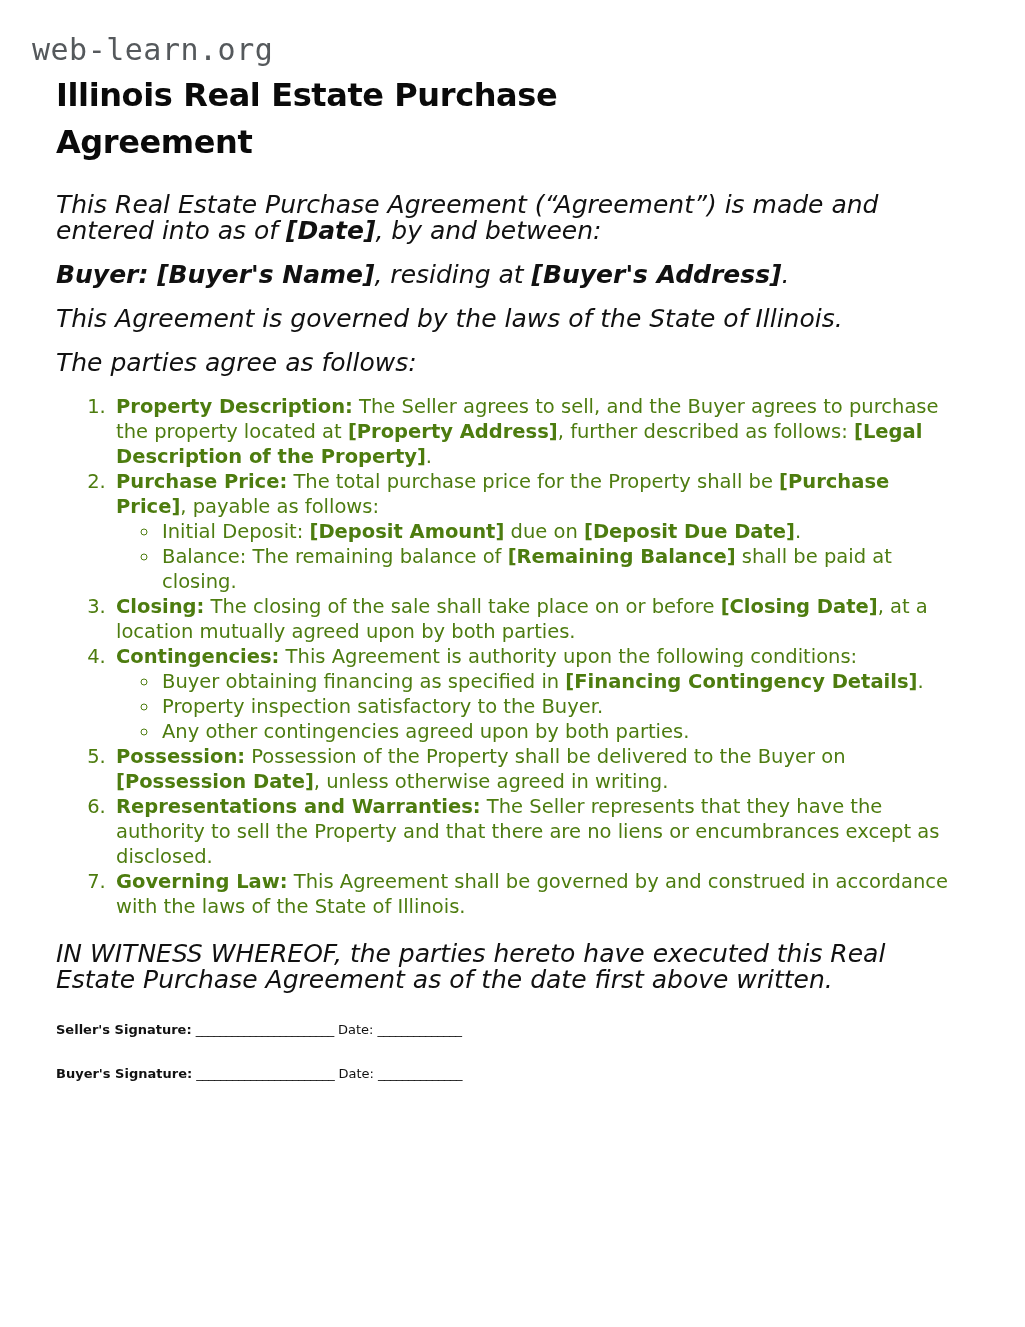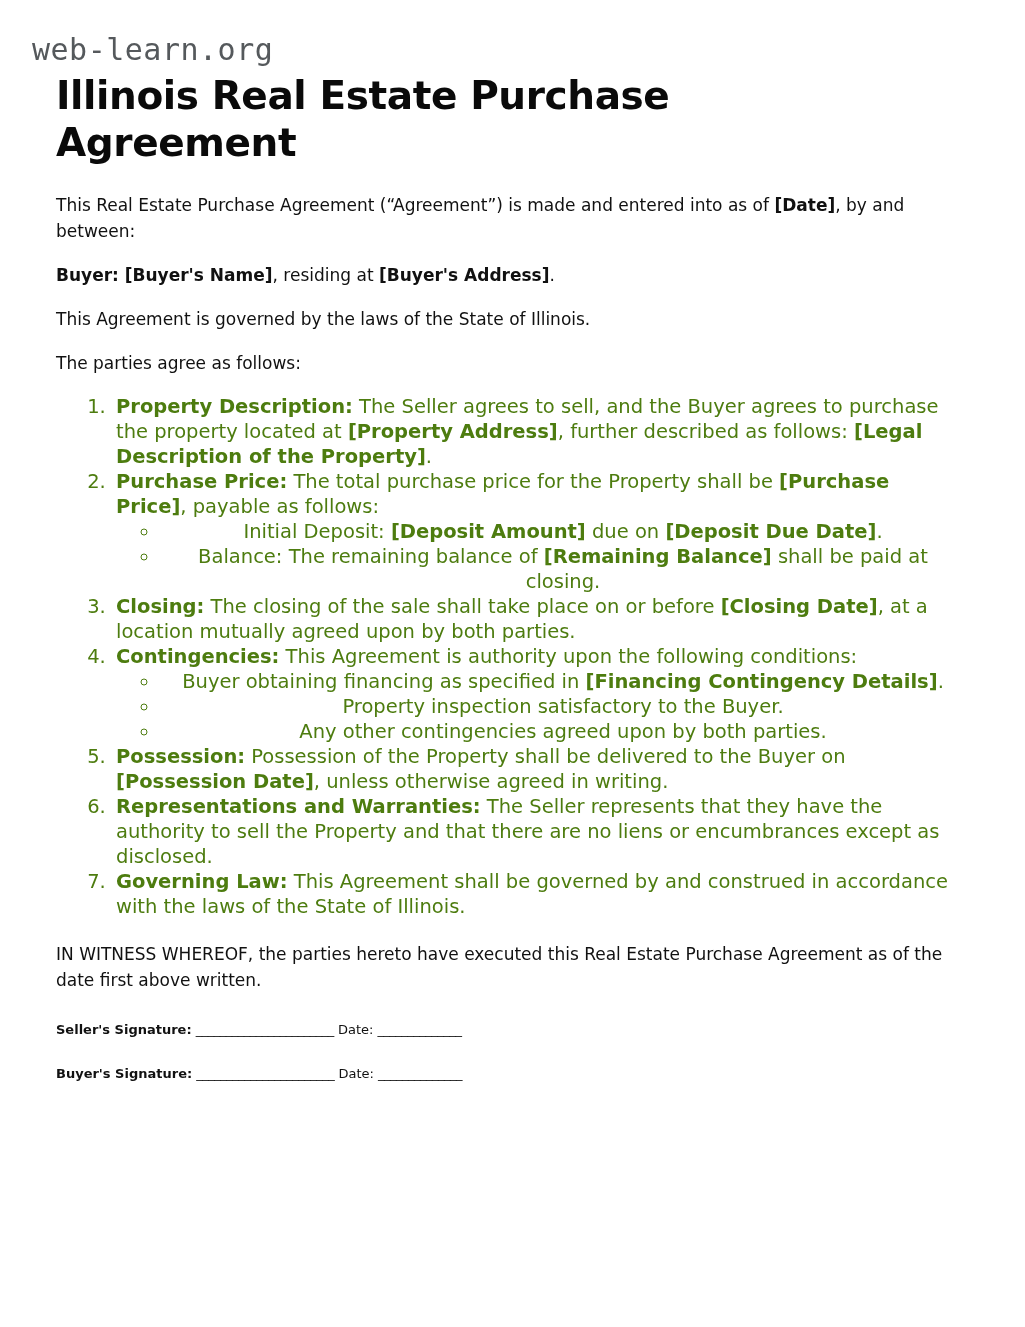--- a/index.html
+++ b/index.html
@@ -33,33 +33,34 @@
     white-space: nowrap;
   }
   .content {
     position: absolute;
     left: 56px;
     top: 72px;
     width: 908px;
   }
   h1.doc-title {
     font-family: "DejaVu Sans", "Liberation Sans", sans-serif;
-    font-size: 39px;
+    font-size: 32px;
     line-height: 47px;
     font-weight: bold;
     letter-spacing: -0.4px;
     margin: 0 0 26px 0;
     color: #0a0a0a;
     max-width: 700px;
   }
   p.para {
-    font-size: 17px;
+    font-size: 25px;
     line-height: 26px;
     margin: 0 0 18px 0;
     color: #111111;
+    font-style: italic;
   }
   p.para:last-of-type { margin-bottom: 8px; }
   b, strong { font-weight: bold; }
   ol.terms {
     margin: 0 0 22px 0;
     padding-left: 56px;
     font-size: 19.5px;
     line-height: 25px;
   }
   ol.terms > li {
@@ -67,21 +68,20 @@
     padding-left: 4px;
     color: #4d7c0f;
   }
   ul.subterms {
     list-style-type: circle;
     margin: 0;
     padding-left: 44px;
   }
   ul.subterms > li {
     padding-left: 2px;
-    text-align: center;
   }
   .witness {
     margin-top: 22px;
   }
   .sig-block {
     margin-top: 24px;
   }
   .sig-line {
     font-size: 13px;
     line-height: 26px;

